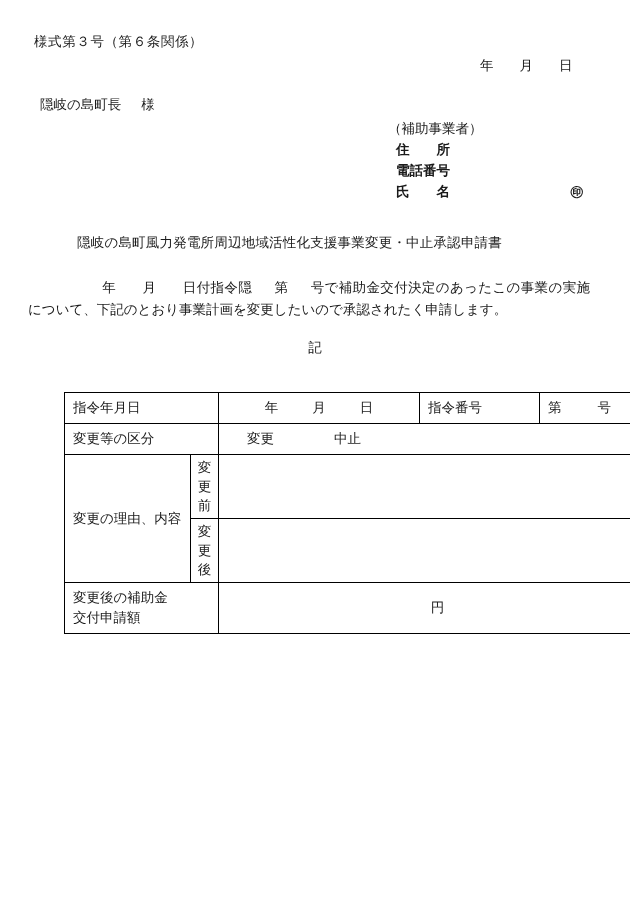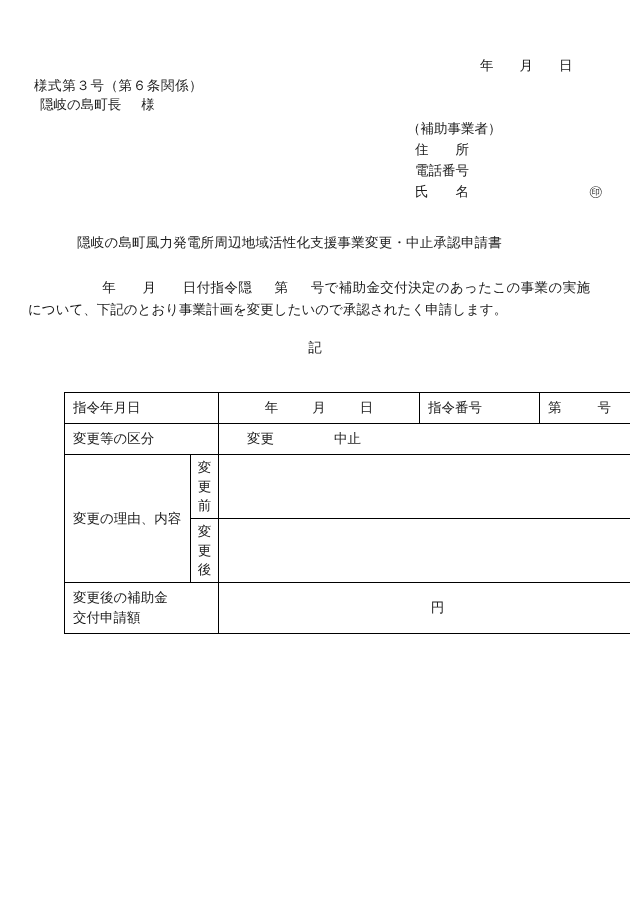--- a/index.html
+++ b/index.html
@@ -24,21 +24,20 @@
   }
 
   
   .form-no {
     position: absolute;
     left: 34px;
     top: 33px;
     font-size: 13.5px;
     letter-spacing: 0.6px;
     white-space: nowrap;
-    margin-top: 44px;
   }
   .date-line {
     position: absolute;
     left: 480px;
     top: 57px;
     font-size: 13.5px;
     white-space: nowrap;
   }
   .date-line .gap { display: inline-block; width: 26px; }
 
@@ -52,22 +51,22 @@
   .addressee .gap { display: inline-block; width: 20px; }
 
   
   .applicant {
     position: absolute;
     left: 388px;
     top: 118px;
     font-size: 13.5px;
     line-height: 21px;
   }
-  .applicant .row { white-space: nowrap; position: relative; margin-left: 19px; }
-  .applicant .indent { padding-left: 8px; }
+  .applicant .row { white-space: nowrap; position: relative; }
+  .applicant .indent { padding-left: 8px; font-weight: bold; }
   .seal {
     position: absolute;
     left: 182px;
     top: 0;
     font-size: 13.5px;
   }
 
   
   .doc-title {
     position: absolute;

